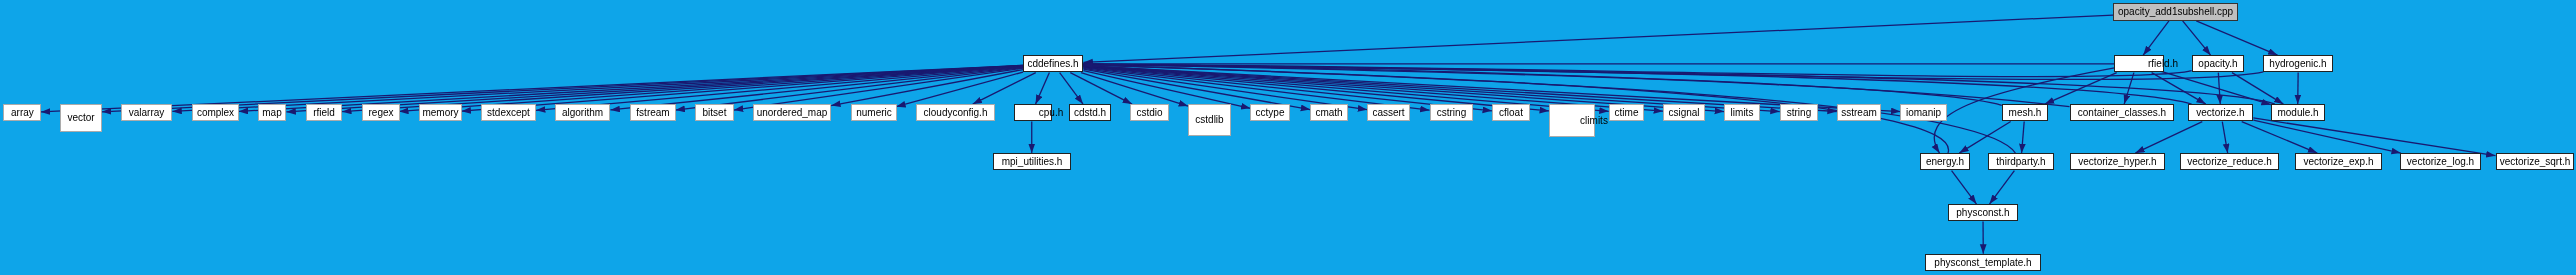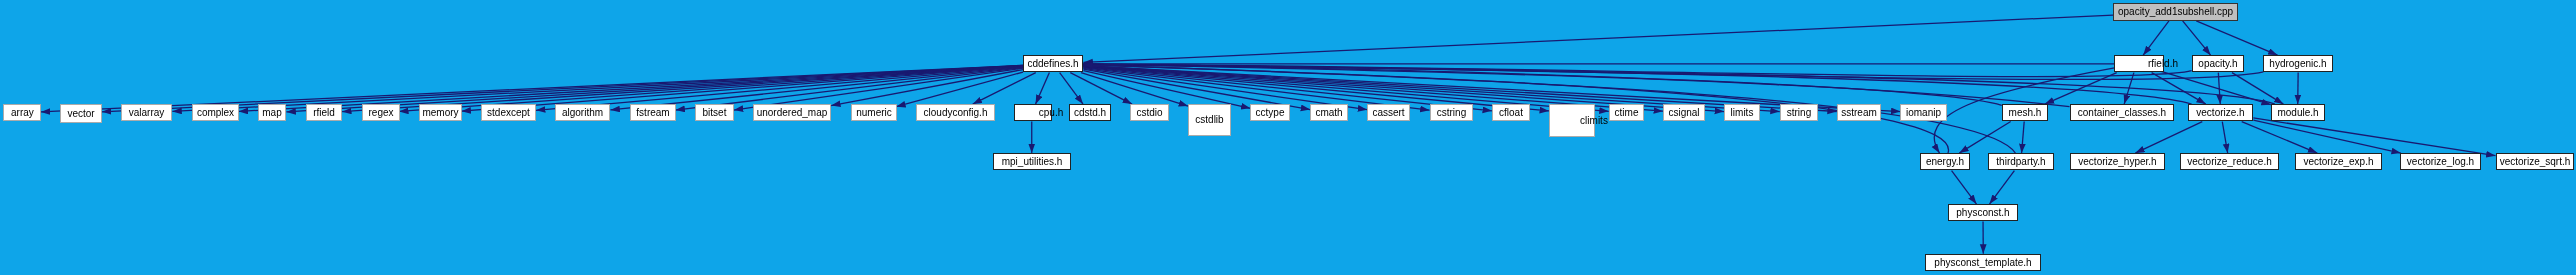--- a/index.html
+++ b/index.html
@@ -113,21 +113,21 @@
       </div>
       <div class="node doc" style="left: 2192px; top: 55px; width: 52px; height: 17.4px;">
         <span>opacity.h</span>
       </div>
       <div class="node doc" style="left: 2263px; top: 55px; width: 70px; height: 17.4px;">
         <span>hydrogenic.h</span>
       </div>
       <div class="node undoc" style="left: 3.4px; top: 104px; width: 38px; height: 17.4px;">
         <span>array</span>
       </div>
-      <div class="node undoc" style="left: 60px; top: 104px; width: 42px; height: 19px;">
+      <div class="node undoc" style="left: 60px; top: 104px; width: 42px; height: 28px;">
         <span>vector</span>
       </div>
       <div class="node undoc" style="left: 121px; top: 104px; width: 51px; height: 17.4px;">
         <span>valarray</span>
       </div>
       <div class="node undoc" style="left: 192px; top: 104px; width: 47px; height: 17.4px;">
         <span>complex</span>
       </div>
       <div class="node undoc" style="left: 258px; top: 104px; width: 28px; height: 17.4px;">
         <span>map</span>

